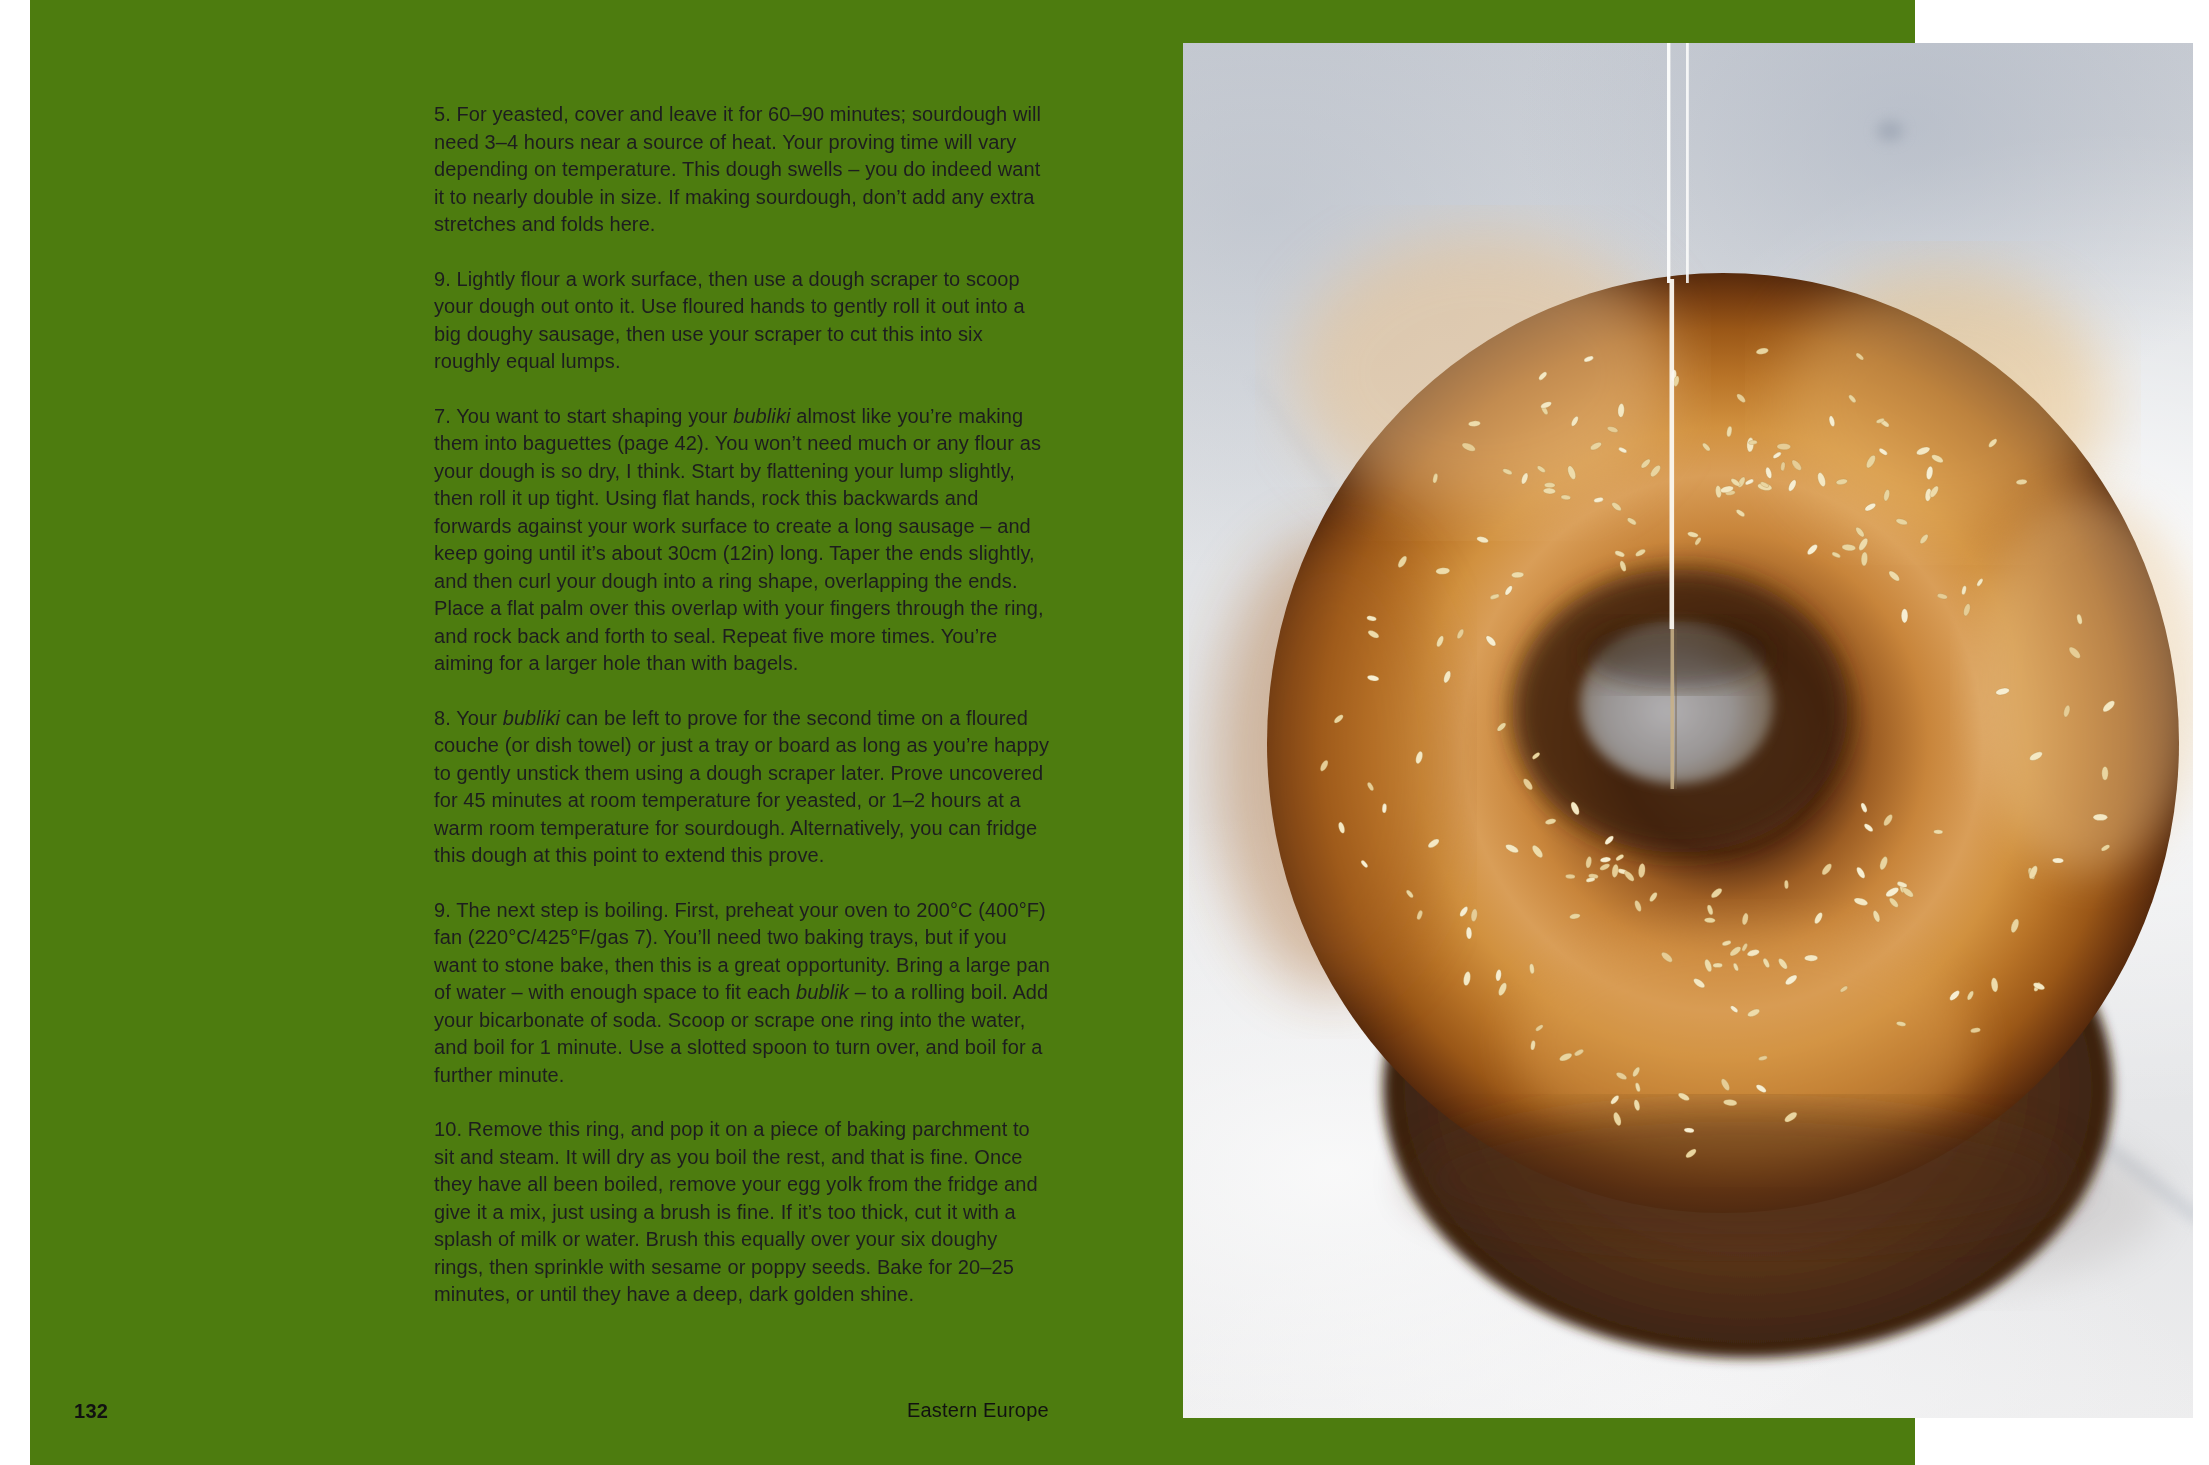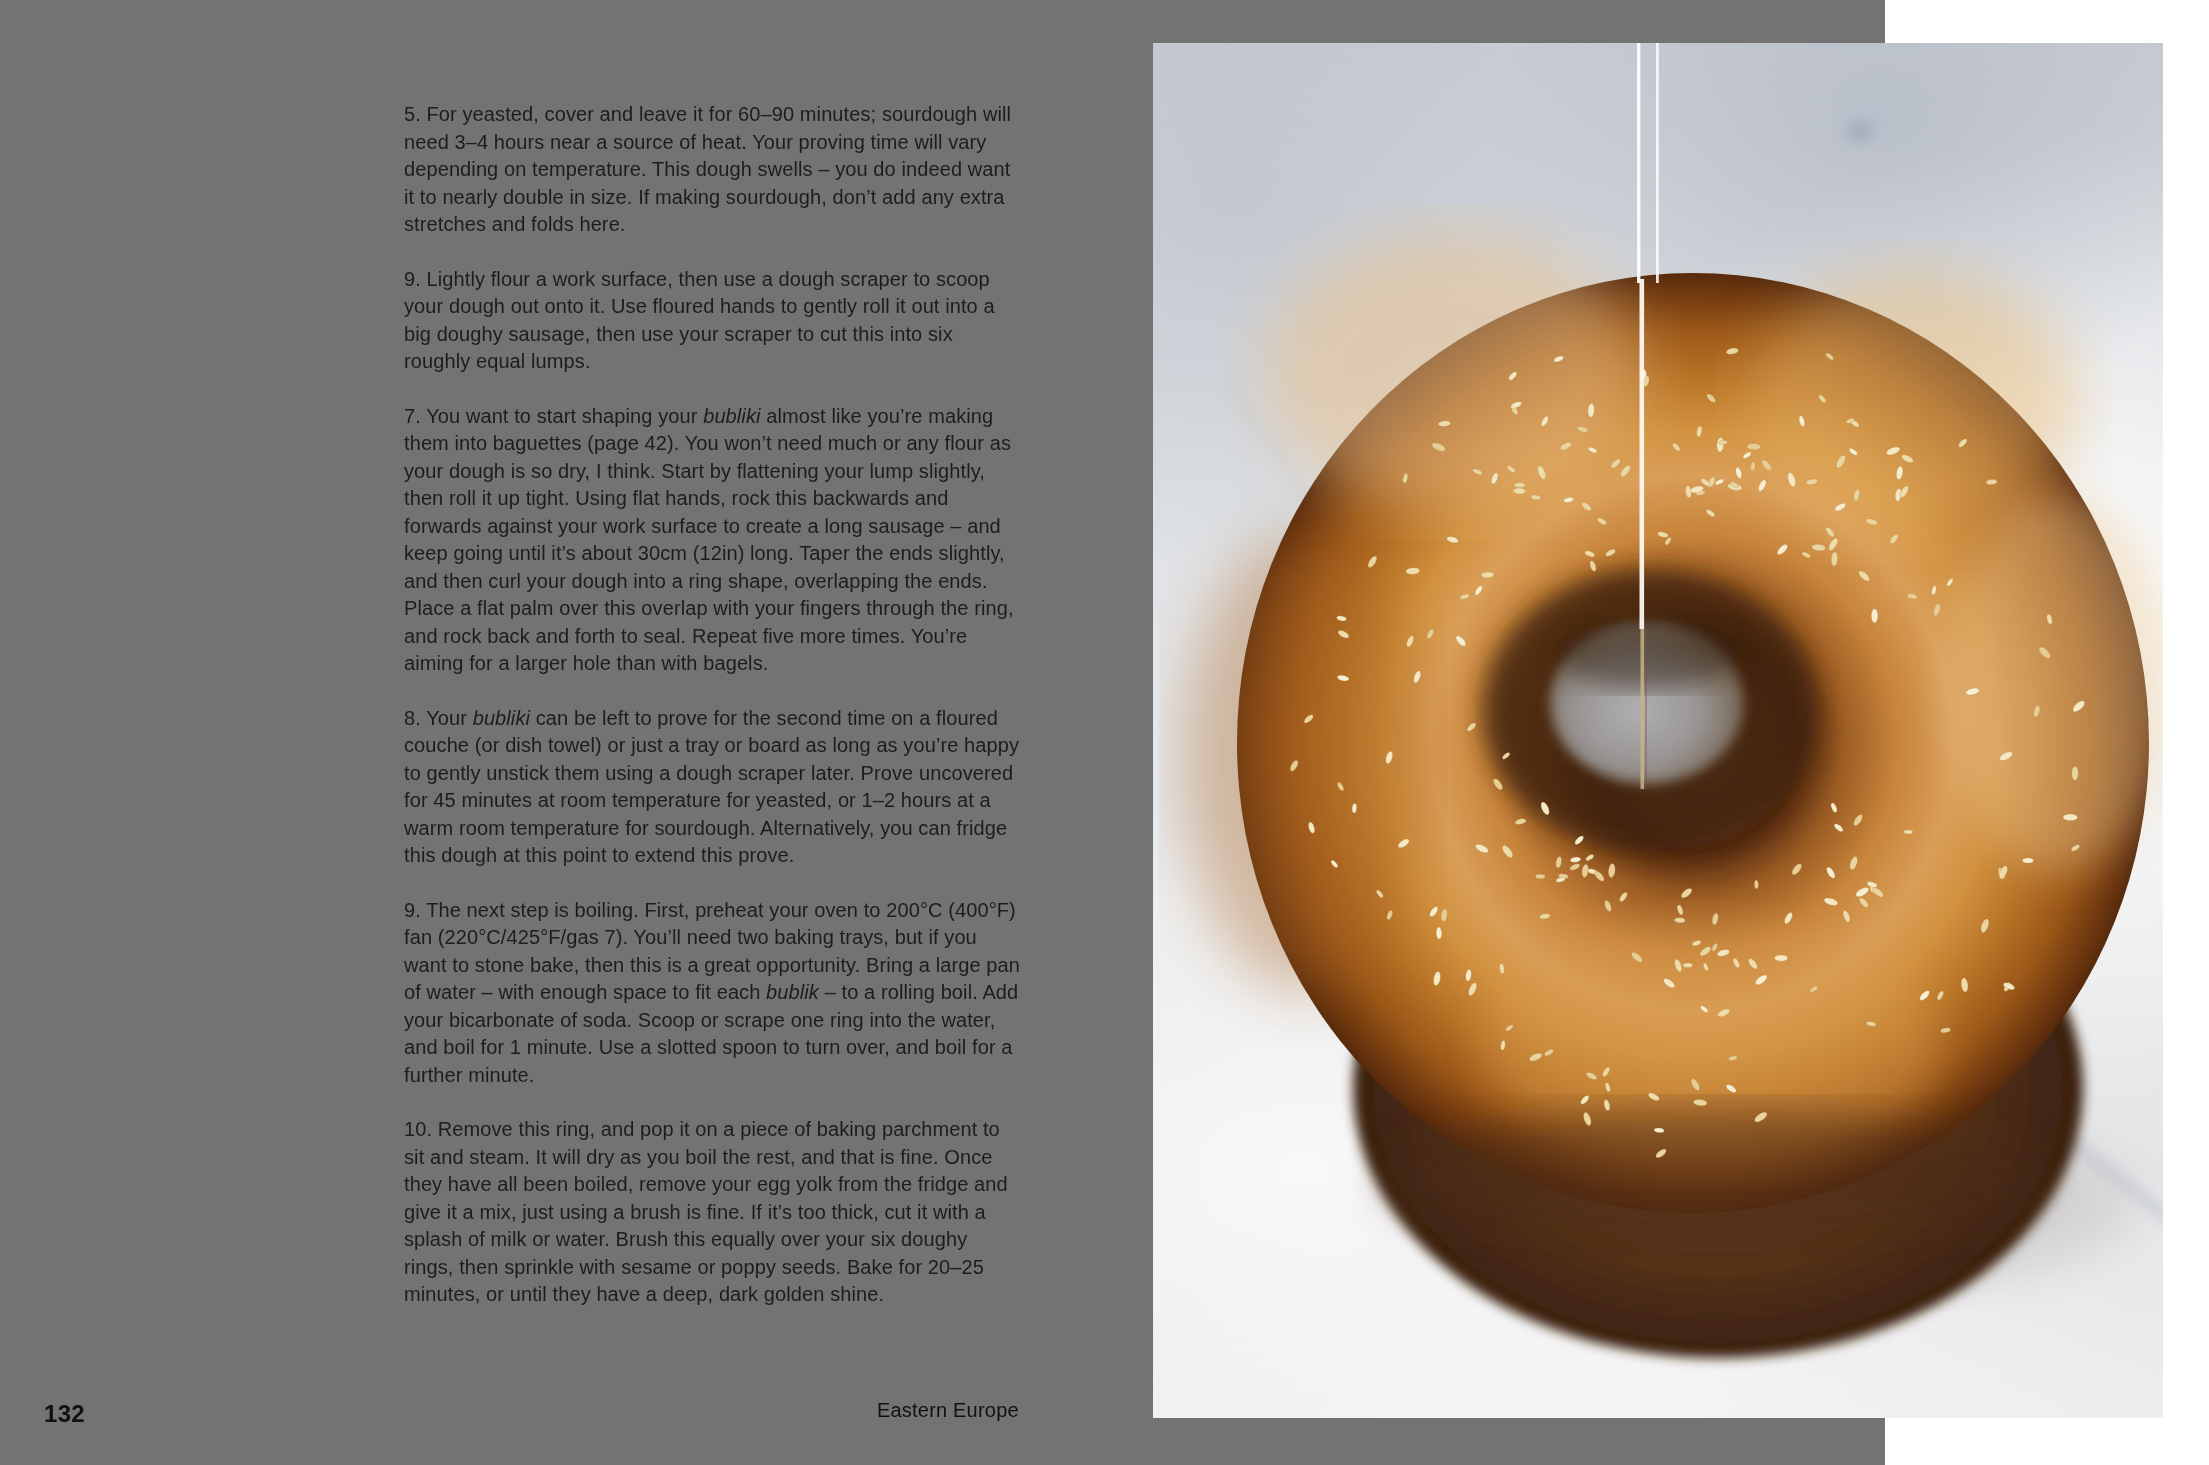--- a/index.html
+++ b/index.html
@@ -8,42 +8,43 @@
     background: #ffffff;
     width: 2209px;
     height: 1465px;
     font-family: "Liberation Sans", sans-serif;
     overflow: hidden;
   }
   .spread {
     position: relative;
     width: 1885px;
     height: 1465px;
-    background: #737373;
+    background: #4d7c0f;
+    margin-left: 30px;
   }
   
   .recipe-steps {
     position: absolute;
     left: 404px;
     top: 101px;
     width: 616px;
     font-size: 20px;
     line-height: 27.5px;
     letter-spacing: 0.1px;
     color: #1d1d1f;
   }
   .recipe-steps p {
     margin: 0 0 27px 0;
   }
   .recipe-steps i { font-style: italic; }
   .page-footer-number {
     position: absolute;
     left: 44px;
     top: 1400px;
-    font-size: 24px;
+    font-size: 20px;
     font-weight: bold;
     color: #111;
     letter-spacing: 0.3px;
   }
   .page-footer-section {
     position: absolute;
     left: 877px;
     top: 1399px;
     font-size: 20px;
     font-weight: normal;

